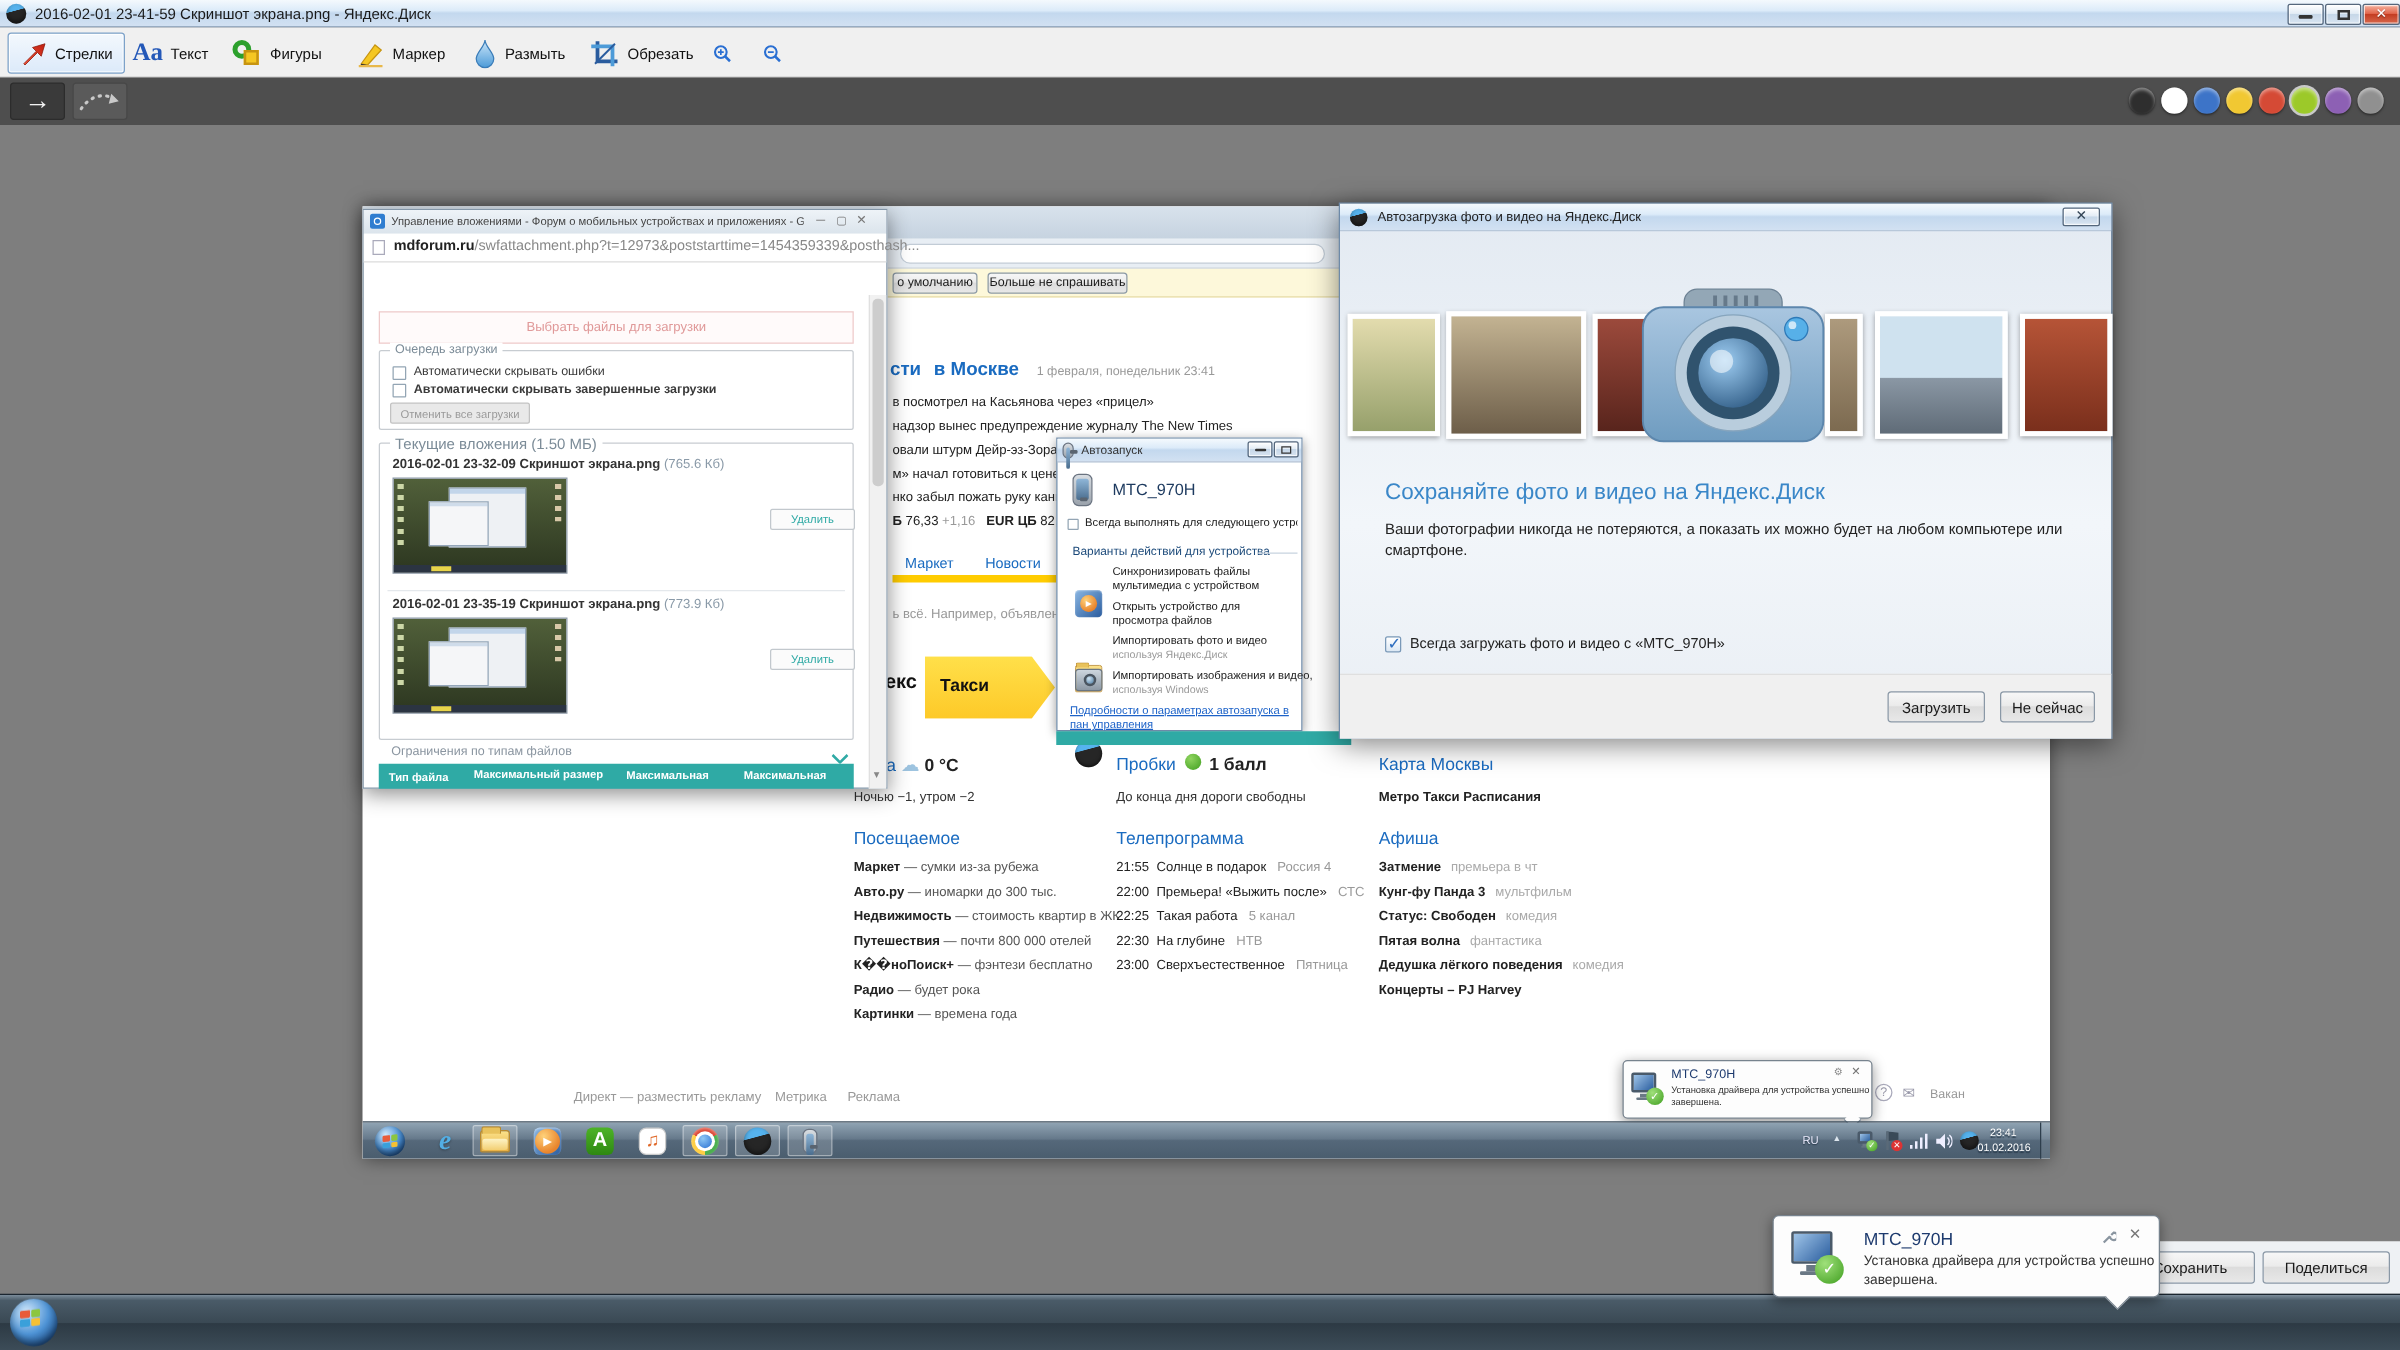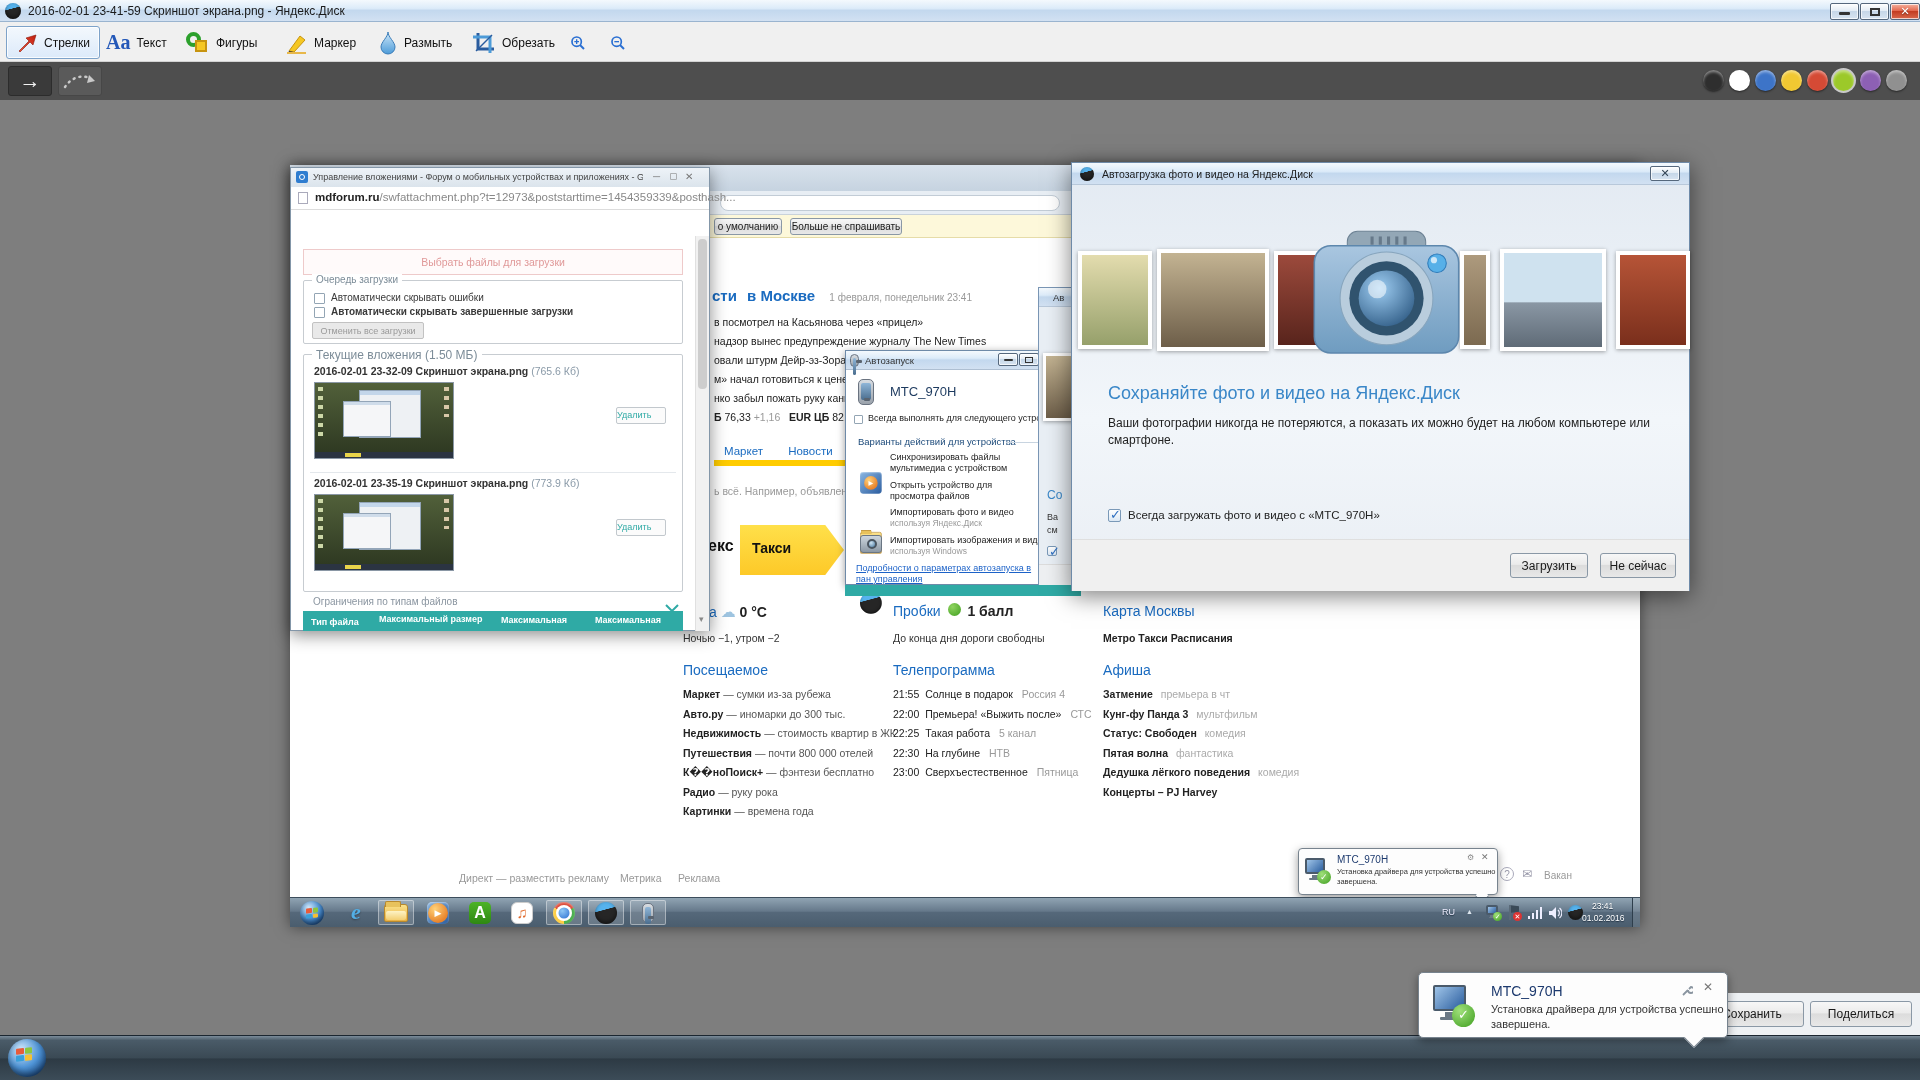--- a/index.html
+++ b/index.html
@@ -50,21 +50,21 @@
 .legend{position:absolute;top:-7px;left:8px;background:#fff;padding:0 4px;font-size:11px;color:#7c8c98}
 .cb{position:absolute;width:11px;height:11px;border:1px solid #93a5b4;background:#fff;border-radius:1px}
 .shot{position:absolute;width:140px;height:77px;background:linear-gradient(#51603a,#2c3620);border:1px solid #8a97a5}
 .shot i{position:absolute}
 .shot .sw1{left:44px;top:7px;width:62px;height:48px;background:#eef1f4;border:1px solid #93a5b8;box-shadow:inset 0 4px #c3d6ea}
 .shot .sw2{left:28px;top:18px;width:48px;height:36px;background:#f5f6f8;border:1px solid #93a5b8;box-shadow:inset 0 3px #cfdcea}
 .shot .sbar{left:0;bottom:0;width:100%;height:6px;background:#2b3442}
 .shot .schip{left:30px;bottom:1px;width:16px;height:4px;background:#e8d44a}
 .shot .sic1{left:3px;top:4px;width:5px;height:50px;background:repeating-linear-gradient(180deg,#cdd8a8 0 4px,transparent 4px 9px)}
 .shot .sic2{right:4px;top:4px;width:5px;height:30px;background:repeating-linear-gradient(180deg,#d8c8a8 0 4px,transparent 4px 9px)}
-.delbtn{position:absolute;width:50px;height:17px;background:#fbfbfb;border:1px solid #c2c8cd;border-radius:2px;font-size:9px;color:#2faaa5;text-align:left;line-height:15px}
+.delbtn{position:absolute;width:68px;height:17px;background:#fbfbfb;border:1px solid #c2c8cd;border-radius:2px;font-size:9px;color:#2faaa5;text-align:center;line-height:15px}
 
 .clouds{background:linear-gradient(#e3eaf2,#f2f6fa 60%,#e9eef4),radial-gradient(120px 40px at 120px 60px,rgba(255,255,255,.95),transparent 70%)}
 .tile{position:absolute;border:4px solid #fff;box-shadow:0 1px 4px rgba(0,0,0,.35)}
 .ph1{background:linear-gradient(#e3dcae,#96a06b)}
 .ph2{background:linear-gradient(#c3b392,#6d5e49)}
 .ph3{background:linear-gradient(#9c4a3c,#58241c)}
 .ph4{background:linear-gradient(#ad9a7d,#7c6a50)}
 .ph5{background:linear-gradient(#cfe2ef 52%,#8a97a4 53%,#5f6b77)}
 .ph6{background:linear-gradient(#b65437,#7a2f1c)}
 .bluecb{position:absolute;width:13px;height:13px;border:1px solid #7a99b8;background:linear-gradient(#fff,#dce8f4);border-radius:2px}
@@ -244,21 +244,21 @@
 
     <div class="b tx ylink" style="left:813px;top:438px;font-size:14px">Карта Москвы</div>
     <div class="b tx" style="left:813px;top:467px;font-size:10.5px;font-weight:bold;color:#222">Метро   Такси   Расписания</div>
 
     <div class="b tx ylink" style="left:393px;top:497px;font-size:14px">Посещаемое</div>
     <div class="b tx" style="left:393px;top:523px;font-size:10.5px"><b style="color:#222">Маркет</b> <span style="color:#555">— сумки из-за рубежа</span></div>
     <div class="b tx" style="left:393px;top:543px;font-size:10.5px"><b style="color:#222">Авто.ру</b> <span style="color:#555">— иномарки до 300 тыс.</span></div>
     <div class="b tx" style="left:393px;top:562px;font-size:10.5px"><b style="color:#222">Недвижимость</b> <span style="color:#555">— стоимость квартир в ЖК</span></div>
     <div class="b tx" style="left:393px;top:582px;font-size:10.5px"><b style="color:#222">Путешествия</b> <span style="color:#555">— почти 800 000 отелей</span></div>
     <div class="b tx" style="left:393px;top:601px;font-size:10.5px"><b style="color:#222">К��ноПоиск+</b> <span style="color:#555">— фэнтези бесплатно</span></div>
-    <div class="b tx" style="left:393px;top:621px;font-size:10.5px"><b style="color:#222">Радио</b> <span style="color:#555">— руку рока</span></div>
+    <div class="b tx" style="left:393px;top:621px;font-size:10.5px"><b style="color:#222">Радио</b> <span style="color:#555">— будет рока</span></div>
     <div class="b tx" style="left:393px;top:640px;font-size:10.5px"><b style="color:#222">Картинки</b> <span style="color:#555">— времена года</span></div>
 
     <div class="b tx ylink" style="left:603px;top:497px;font-size:14px">Телепрограмма</div>
     <div class="b tx" style="left:603px;top:523px;font-size:10.5px;color:#222"><span>21:55</span>&nbsp; <span>Солнце в подарок</span> <span class="gray" style="margin-left:6px">Россия 4</span></div>
     <div class="b tx" style="left:603px;top:543px;font-size:10.5px;color:#222"><span>22:00</span>&nbsp; <span>Премьера! «Выжить после»</span> <span class="gray" style="margin-left:6px">СТС</span></div>
     <div class="b tx" style="left:603px;top:562px;font-size:10.5px;color:#222"><span>22:25</span>&nbsp; <span>Такая работа</span> <span class="gray" style="margin-left:6px">5 канал</span></div>
     <div class="b tx" style="left:603px;top:582px;font-size:10.5px;color:#222"><span>22:30</span>&nbsp; <span>На глубине</span> <span class="gray" style="margin-left:6px">НТВ</span></div>
     <div class="b tx" style="left:603px;top:601px;font-size:10.5px;color:#222"><span>23:00</span>&nbsp; <span>Сверхъестественное</span> <span class="gray" style="margin-left:6px">Пятница</span></div>
 
     <div class="b tx ylink" style="left:813px;top:497px;font-size:14px">Афиша</div>
@@ -308,31 +308,20 @@
           <i style="position:absolute;left:6px;top:3px;width:10px;height:10px;border:2px solid #4a5560;border-radius:50%;background:radial-gradient(circle at 35% 30%,#cfe4f2,#4a7aa2)"></i>
         </div>
       <div class="b tx" style="left:44px;top:184px;font-size:9px;color:#222">Импортировать изображения и видео,</div>
       <div class="b tx" style="left:44px;top:195px;font-size:8.5px;color:#999">используя Windows</div>
 
       <div class="b" style="left:10px;top:212px;width:180px;font-size:9px;color:#1c62c8;text-decoration:underline;line-height:11px">Подробности о параметрах автозапуска в пан управления</div>
     </div>
 
     <div class="b" style="left:555px;top:420px;width:236px;height:11px;background:#2faaa5"></div>
 
-    <div class="b" style="left:748px;top:122px;width:33px;height:298px;border:1px solid #7a96b5;border-right:none;background:#e9eff5">
-      <div class="aerobar" style="height:19px;border-bottom:1px solid #b8c8da;position:relative">
-          <span class="b tx" style="left:14px;top:4px;font-size:9.5px;color:#333">Ав</span>
-        </div>
-      <div class="tile ph2" style="left:4px;top:65px;width:40px;height:68px;border-width:3px"></div>
-      <div class="b tx" style="left:8px;top:200px;font-size:12px;color:#3a87c8">Со</div>
-      <div class="b tx" style="left:8px;top:224px;font-size:9px;color:#333">Ва</div>
-      <div class="b tx" style="left:8px;top:237px;font-size:9px;color:#333">см</div>
-      <div class="bluecb" style="left:8px;top:258px;width:10px;height:10px"></div>
-      <div class="b" style="left:0;top:276px;width:33px;height:21px;background:#eef0f2;border-top:1px solid #dcdcdc"></div>
-    </div>
 
     <div class="b notif" style="left:1008px;top:683px;width:200px;height:47px;border-radius:4px">
       <div class="b monico" style="left:6px;top:9px;width:26px;height:26px">
           <i class="scrn"></i>
           <i class="stand"></i>
           <i class="base"></i>
           <i class="chk" style="font-size:9px;line-height:14px"><span>✓</span></i>
         </div>
       <div class="b tx" style="left:38px;top:5px;font-size:10px;color:#1d3a6e">MTC_970H</div>
       <div class="b tx" style="left:38px;top:18px;font-size:7.5px;color:#333">Установка драйвера для устройства успешно</div>

